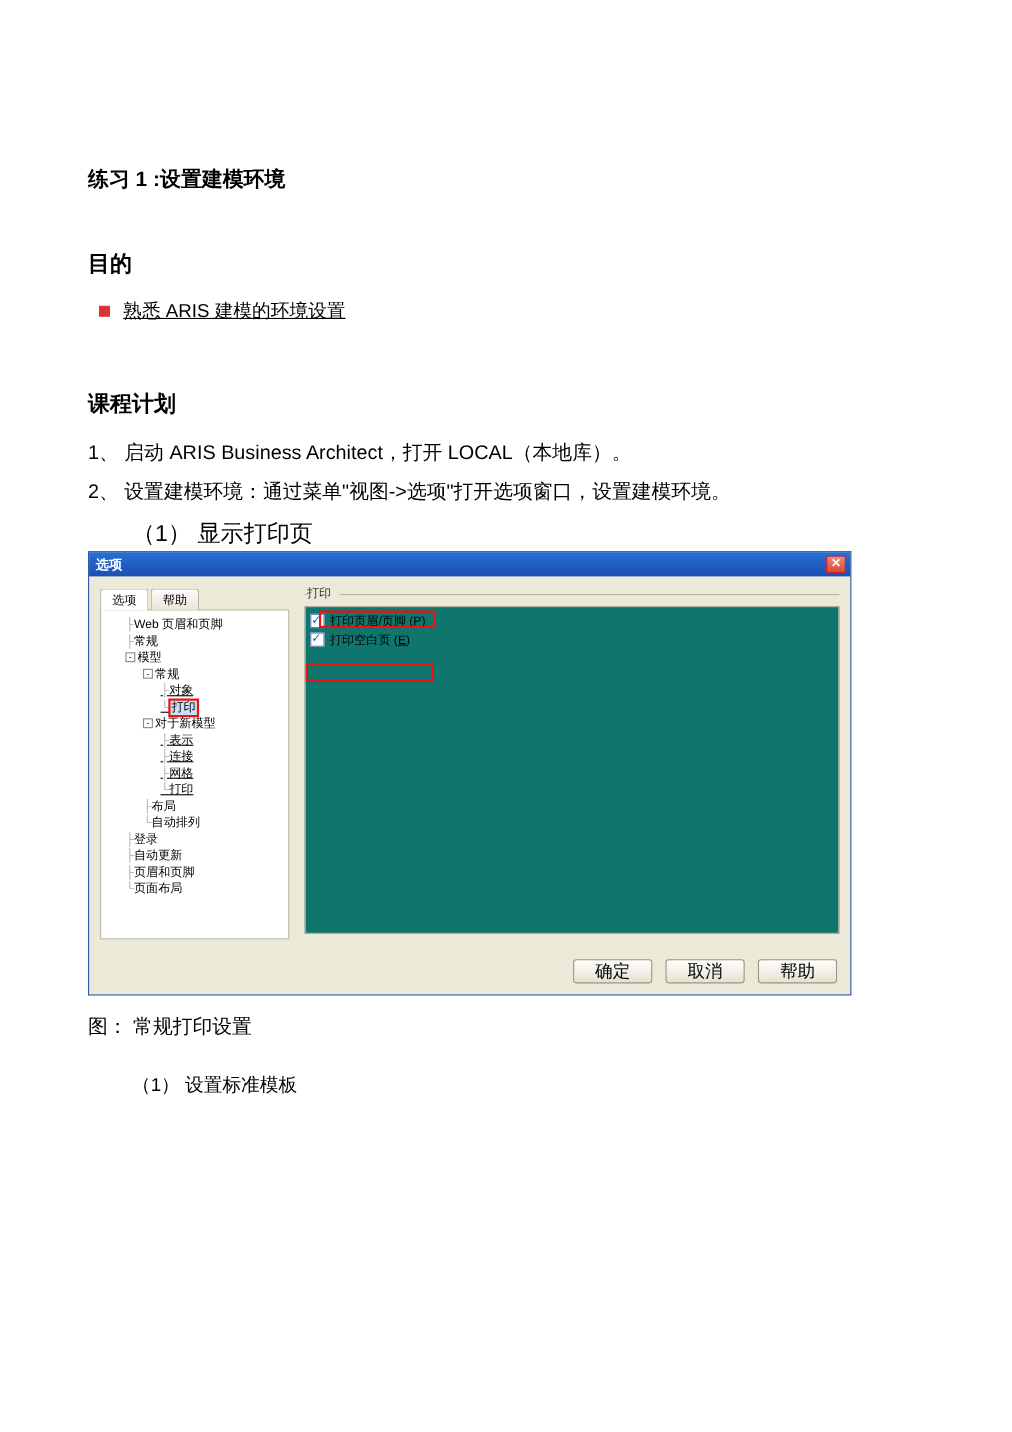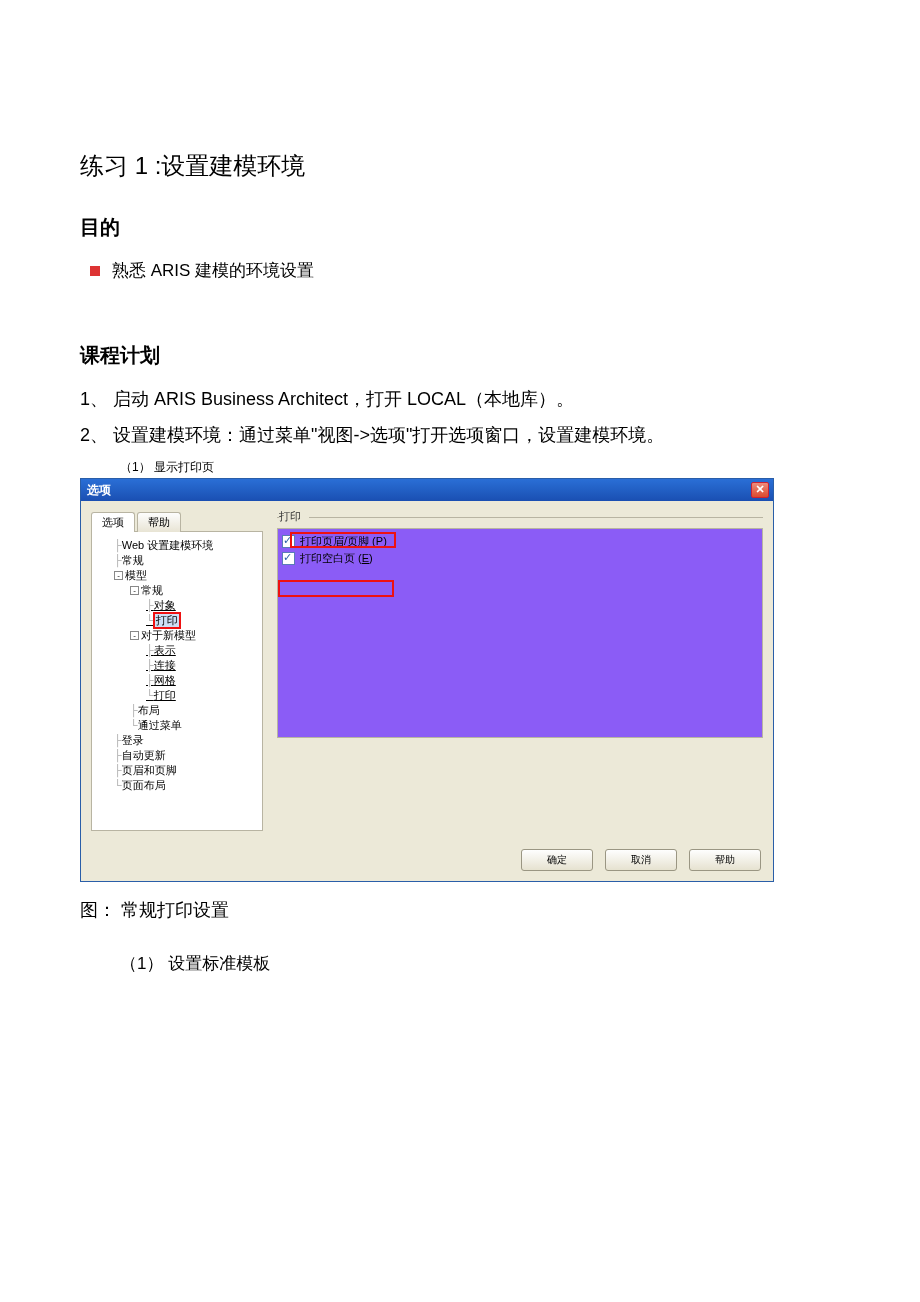--- a/index.html
+++ b/index.html
@@ -6,48 +6,49 @@
   body {
     width: 920px;
     height: 1302px;
     background: #fff;
     font-family: "SimSun", "Arial", sans-serif;
     padding: 150px 80px 0 80px;
     font-size: 16px;
     color: #000;
   }
   .h1 {
-    font-size: 24px;
-    font-weight: normal;
-    margin-bottom: 32px;
+    font-size: 19px;
+    font-weight: bold;
+    margin-bottom: 50px;
   }
   .h2 {
     font-size: 20px;
     font-weight: bold;
     margin-bottom: 18px;
   }
   .bullet-row {
     display: flex;
     align-items: center;
     gap: 12px;
     margin: 0 0 60px 10px;
     font-size: 17px;
+    text-decoration: underline;
   }
   .red-square {
     width: 10px;
     height: 10px;
     background: #d33;
     flex: 0 0 auto;
   }
   .ol-item {
     font-size: 18px;
     margin: 8px 0 12px 0;
   }
   .sub-item {
-    font-size: 12px;
+    font-size: 21px;
     margin: 8px 0 0 40px;
   }
   .sub-item2 {
     font-size: 17px;
     margin: 30px 0 8px 40px;
   }
   .dialog-shell {
     margin: 2px 0 0 0;
   }
   .dialog {
@@ -159,23 +160,23 @@
     border-top: 1px solid #b8b4a2;
     z-index: 0;
   }
   .group-label span {
     position: relative;
     background: #ece9d8;
     padding-right: 8px;
     z-index: 1;
   }
   .check-area {
-    background: #8b5cf6;
+    background: #0f766e;
     border: 1px solid #b8b4a2;
-    height: 210px;
+    height: 298px;
     padding: 4px 14px 4px 4px;
     position: relative;
     top: -2px;
   }
   .check-row {
     display: flex;
     align-items: center;
     gap: 5px;
     font-size: 11px;
     height: 17px;
@@ -220,21 +221,21 @@
     justify-content: flex-end;
     gap: 12px;
     padding: 10px 12px 10px 0;
   }
   .btn {
     width: 72px;
     height: 22px;
     background: linear-gradient(#fefefe,#e6e2d0);
     border: 1px solid #9a9683;
     border-radius: 3px;
-    font-size: 10px;
+    font-size: 16px;
     font-family: inherit;
     cursor: pointer;
   }
   .caption {
     text-align: left;
     font-size: 18px;
     margin: 16px 0 0 0;
   }
 </style>
 </head>
@@ -261,33 +262,33 @@
   </div>
 
   <div class="dialog-body">
     <div class="left-col">
       <div class="tabs">
         <div class="tab active">选项</div>
         <div class="tab">帮助</div>
       </div>
       <div class="panel">
         <div class="tree">
-          <div class="ind1"><span class="vline">├</span><span>Web 设置建模环境</span></div>
+          <div class="ind1"><span class="vline">├</span><span>Web 页眉和页脚</span></div>
           <div class="ind1"><span class="vline">├</span><span>常规</span></div>
           <div class="ind1"><span class="exp">-</span><span>模型</span></div>
           <div class="ind2"><span class="exp">-</span><span>常规</span></div>
           <div class="ind3"><span class="vline">├</span><span>对象</span></div>
           <div class="ind3"><span class="vline">└</span><span class="tree-sel">打印</span></div>
           <div class="ind2"><span class="exp">-</span><span>对于新模型</span></div>
           <div class="ind3"><span class="vline">├</span><span>表示</span></div>
           <div class="ind3"><span class="vline">├</span><span>连接</span></div>
           <div class="ind3"><span class="vline">├</span><span>网格</span></div>
           <div class="ind3"><span class="vline">└</span><span>打印</span></div>
           <div class="ind2"><span class="vline">├</span><span>布局</span></div>
-          <div class="ind2"><span class="vline">└</span><span>通过菜单</span></div>
+          <div class="ind2"><span class="vline">└</span><span>自动排列</span></div>
           <div class="ind1"><span class="vline">├</span><span>登录</span></div>
           <div class="ind1"><span class="vline">├</span><span>自动更新</span></div>
           <div class="ind1"><span class="vline">├</span><span>页眉和页脚</span></div>
           <div class="ind1"><span class="vline">└</span><span>页面布局</span></div>
         </div>
       </div>
     </div>
 
     <div class="right-col">
       <div class="group-label"><span>打印</span></div>

